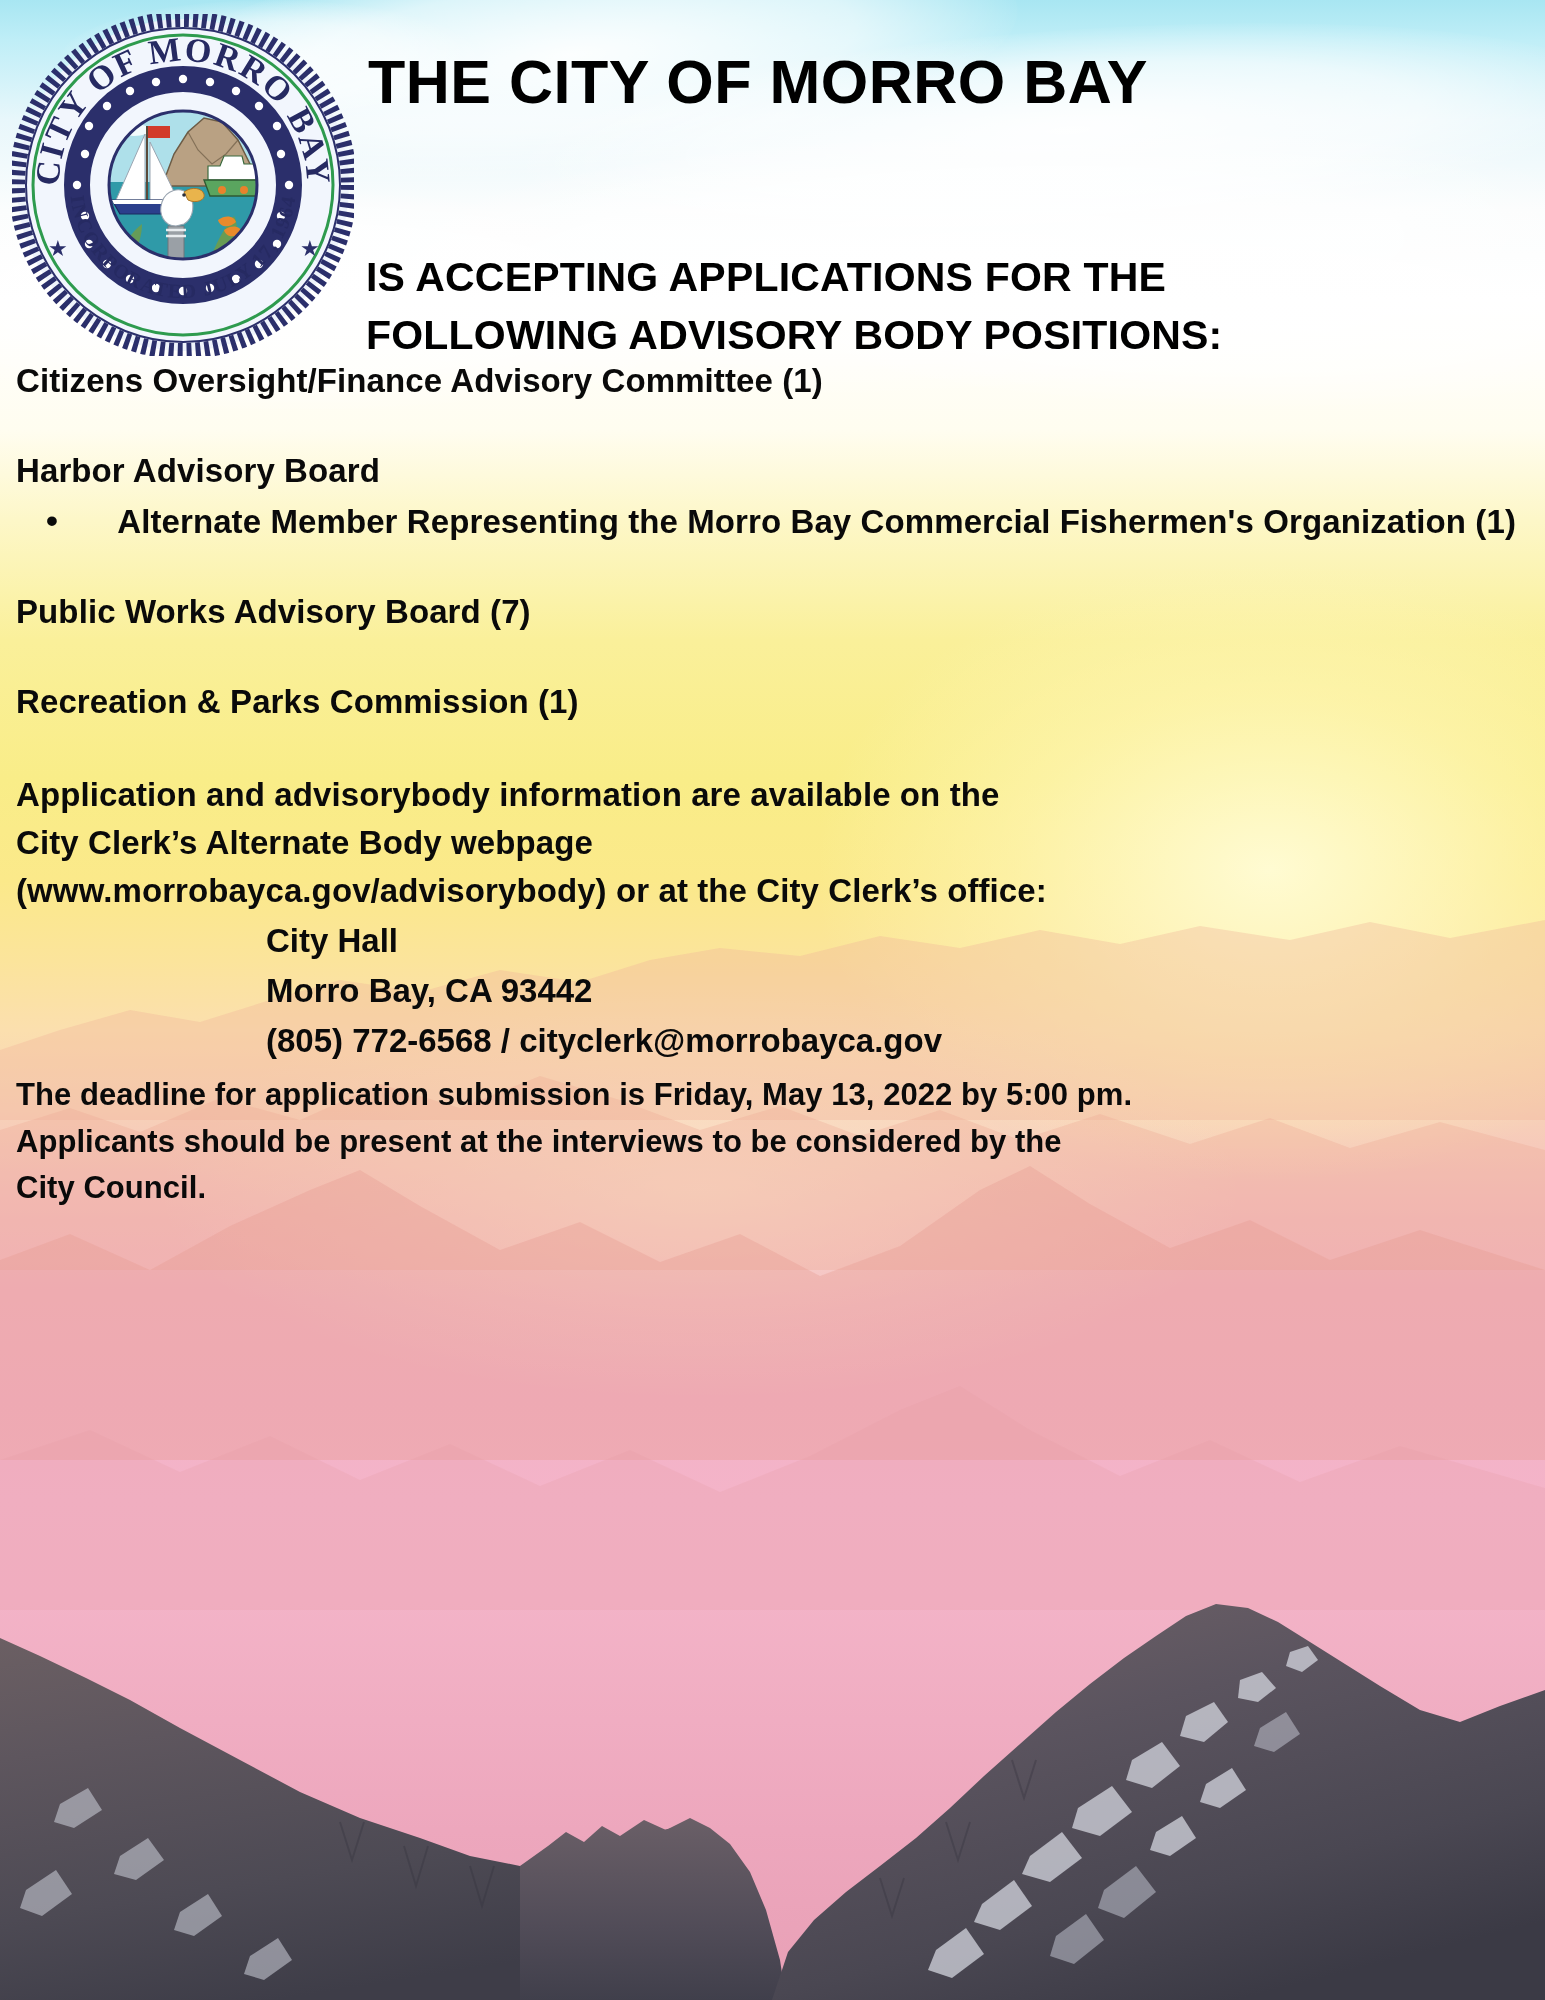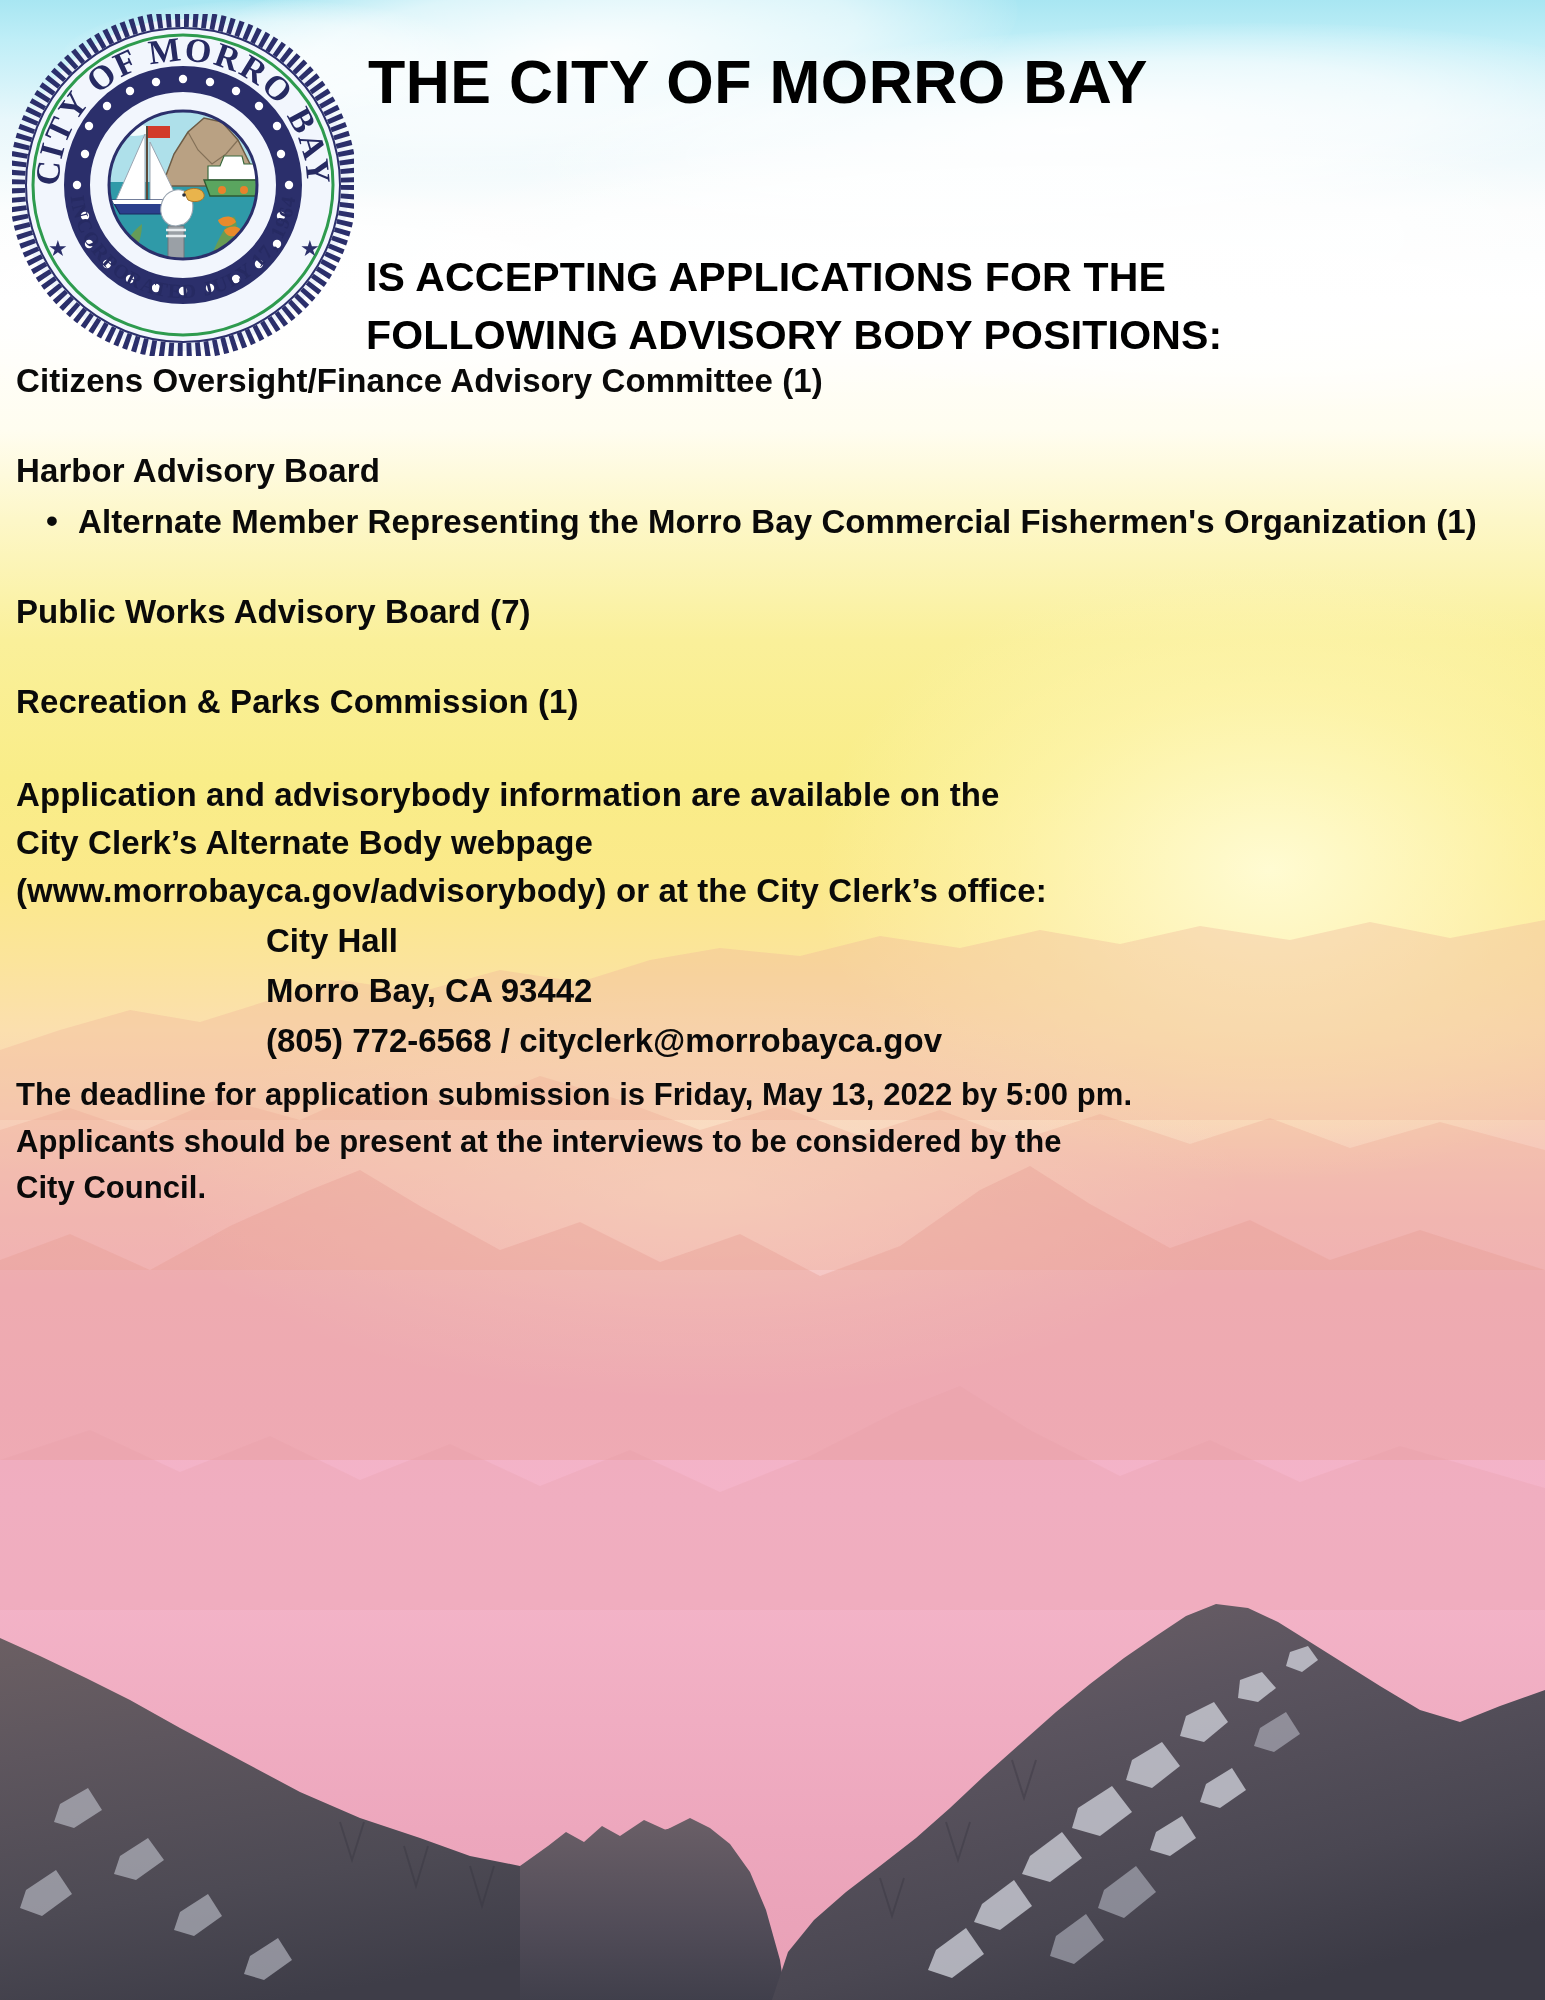--- a/index.html
+++ b/index.html
@@ -158,20 +158,21 @@
     line-height: 1.30;
     margin: 0 0 47px 0;
     letter-spacing: 0.1px;
   }
   .item:last-child { margin-bottom: 0; }
 
   .sub-list {
     list-style: none;
     margin: 2px 0 0 0;
     padding: 0;
+    text-align: right;
   }
   .sub-list li {
     position: relative;
     font-size: 33px;
     font-weight: 700;
     line-height: 1.38;
     padding-left: 62px;
     margin-top: 6px;
   }
   .sub-list li::before {

